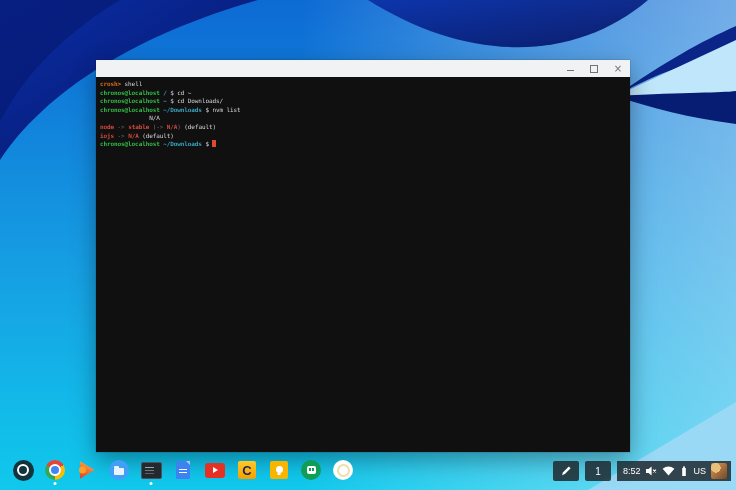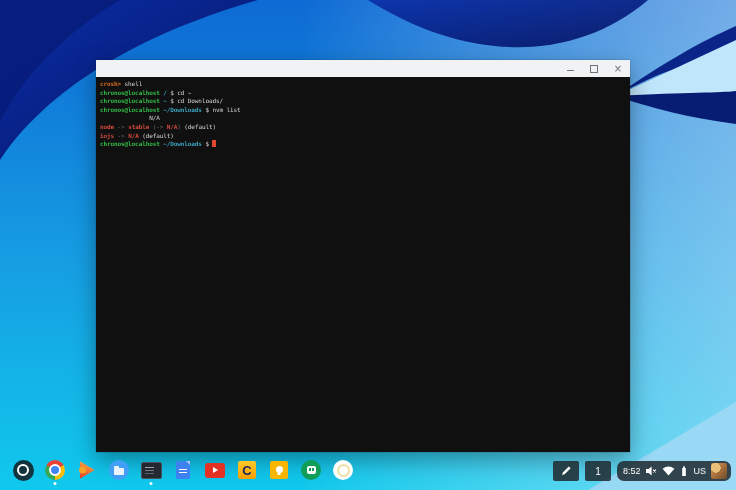--- a/index.html
+++ b/index.html
@@ -47,21 +47,21 @@
   .ic-keep::after{content:"";position:absolute;bottom:4px;left:50%;transform:translateX(-50%);width:3px;height:2px;background:#fff;}
   .ic-hang{width:20px;height:20px;background:#0f9d58;border-radius:50%;display:flex;align-items:center;justify-content:center;position:relative;}
   .ic-hang::before{content:"";width:9px;height:8px;background:#fff;border-radius:2px;}
   .ic-hang::after{content:"";position:absolute;top:8px;left:8px;width:2px;height:3px;background:#0f9d58;box-shadow:3px 0 0 #0f9d58;}
   .ic-ring{width:20px;height:20px;border-radius:50%;background:#fff;display:flex;align-items:center;justify-content:center;}
   .ic-ring::after{content:"";width:9px;height:9px;border-radius:50%;border:2px solid #ece0a6;background:#fff;}
 
   .status{position:absolute;right:5px;top:5px;display:flex;gap:6px;align-items:center;}
   .tool-btn{height:20px;min-width:26px;background:rgba(30,40,46,0.85);border-radius:2px;display:flex;align-items:center;justify-content:center;cursor:pointer;}
   .tool-btn .count{color:#fff;font-size:10px;font-family:"Liberation Sans",sans-serif;}
-  .tray{height:20px;background:rgba(30,40,46,0.85);border-radius:7px;display:flex;align-items:center;gap:5px;padding:0 4px 0 6px;cursor:pointer;}
+  .tray{height:20px;background:rgba(30,40,46,0.85);border-radius:0;display:flex;align-items:center;gap:5px;padding:0 4px 0 6px;cursor:pointer;}
   .tray .txt{color:#fff;font-size:9px;}
   .avatar{width:16px;height:16px;border-radius:2px;background:
      radial-gradient(circle at 30% 30%,#e8c07a 0 30%,transparent 31%),
      linear-gradient(135deg,#d9a05e 0%,#b07440 45%,#6e4a28 100%);}
 </style>
 </head>
 <body>
 
 <div class="screen">
 

